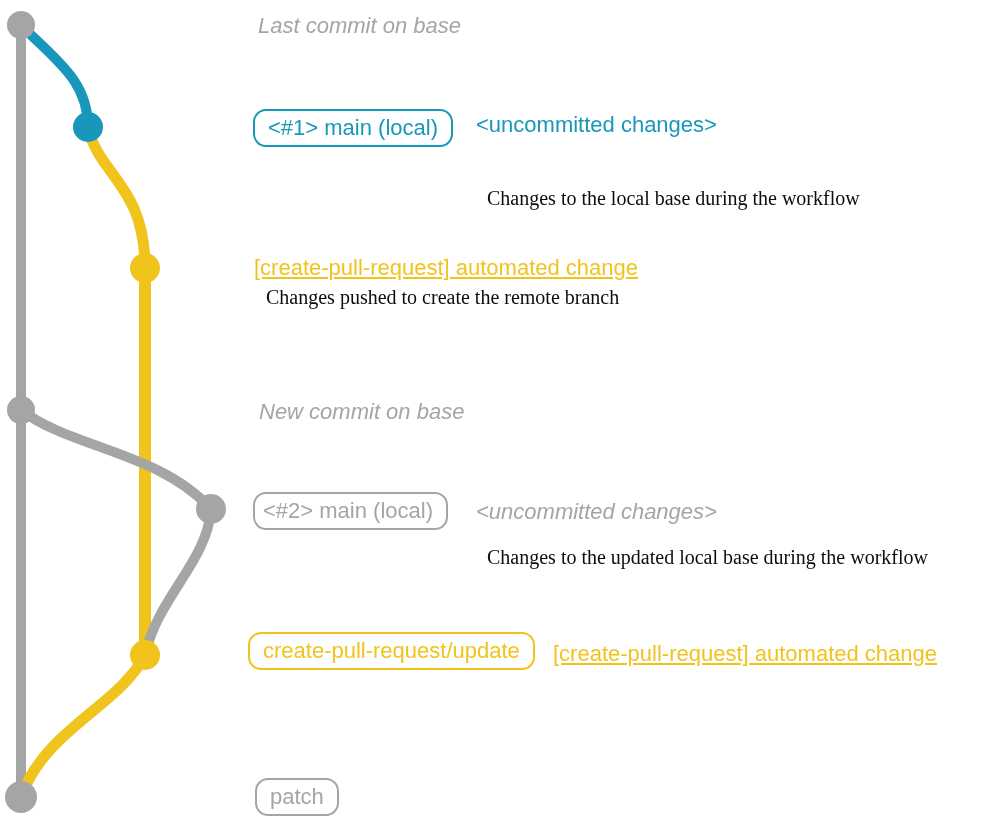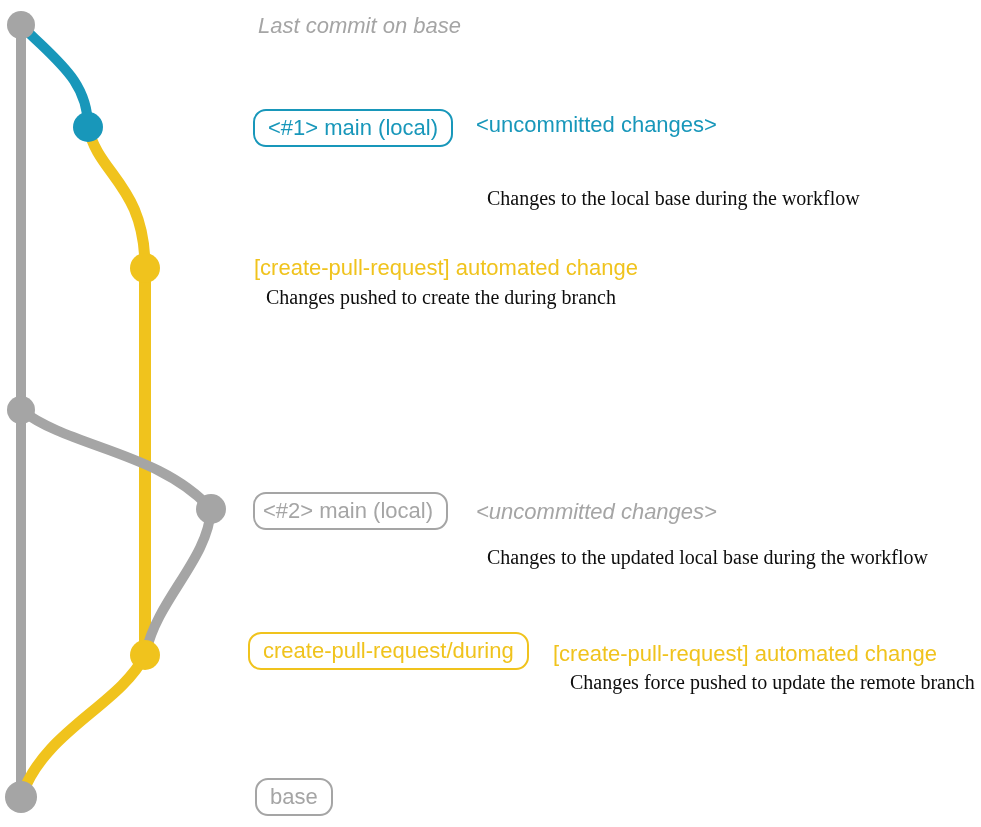--- a/index.html
+++ b/index.html
@@ -25,21 +25,21 @@
     top: 0;
   }
   .note {
     position: absolute;
     font-size: 22px;
     line-height: 1.15;
     white-space: nowrap;
   }
   .t-gray   { color: var(--color-gray); font-style: italic; }
   .t-blue   { color: var(--color-blue); }
-  .t-yellow { color: var(--color-yellow); }
+  .t-yellow { color: var(--color-yellow); text-decoration: underline; }
   .badge {
     position: absolute;
     display: inline-block;
     font-size: 22px;
     line-height: 1.2;
     padding: 4px 13px;
     border: 2px solid;
     border-radius: 13px;
     white-space: nowrap;
     background: var(--color-background);
@@ -80,26 +80,26 @@
     <circle cx="21" cy="797" r="16" style="fill:var(--color-gray)"></circle>
   </svg>
 
   <div class="note t-gray" style="left:258px; top:13px;">Last commit on base</div>
 
   <div class="badge b-blue" style="left:253px; top:109px;">&lt;#1&gt; main (local)</div>
   <div class="note t-blue" style="left:476px; top:112px;">&lt;uncommitted changes&gt;</div>
   <div class="desc" style="left:487px; top:143px;margin-top:44px;">Changes to the local base during the workflow</div>
 
   <div class="note t-yellow" style="left:254px; top:255px;">[create-pull-request] automated change</div>
-  <div class="desc" style="left:266px; top:286px;">Changes pushed to create the during branch</div>
+  <div class="desc" style="left:266px; top:286px;">Changes pushed to create the remote branch</div>
 
+  <div class="note t-gray" style="left:259px; top:399px;">New commit on base</div>
 
   <div class="badge b-gray" style="left:253px; top:492px;padding-left:8px;">&lt;#2&gt; main (local)</div>
   <div class="note t-gray" style="left:476px; top:499px;">&lt;uncommitted changes&gt;</div>
   <div class="desc" style="left:487px; top:546px;">Changes to the updated local base during the workflow</div>
 
-  <div class="badge b-yellow" style="left:248px; top:632px;">create-pull-request/during</div>
+  <div class="badge b-yellow" style="left:248px; top:632px;">create-pull-request/update</div>
   <div class="note t-yellow" style="left:553px; top:641px;">[create-pull-request] automated change</div>
-  <div class="desc" style="left:570px; top:671px;">Changes force pushed to update the remote branch</div>
 
-  <div class="badge b-gray" style="left:255px; top:778px;">base</div>
+  <div class="badge b-gray" style="left:255px; top:778px;">patch</div>
 
 </div>
 
 </body></html>

